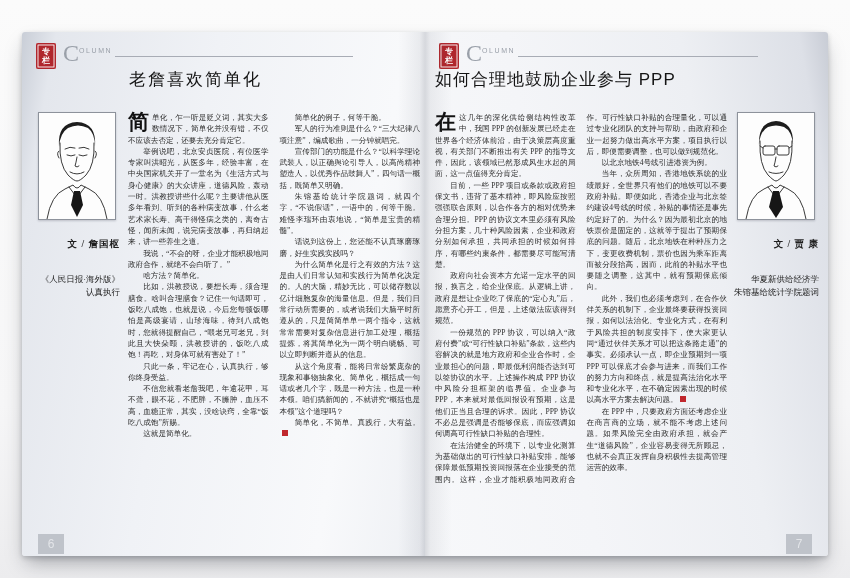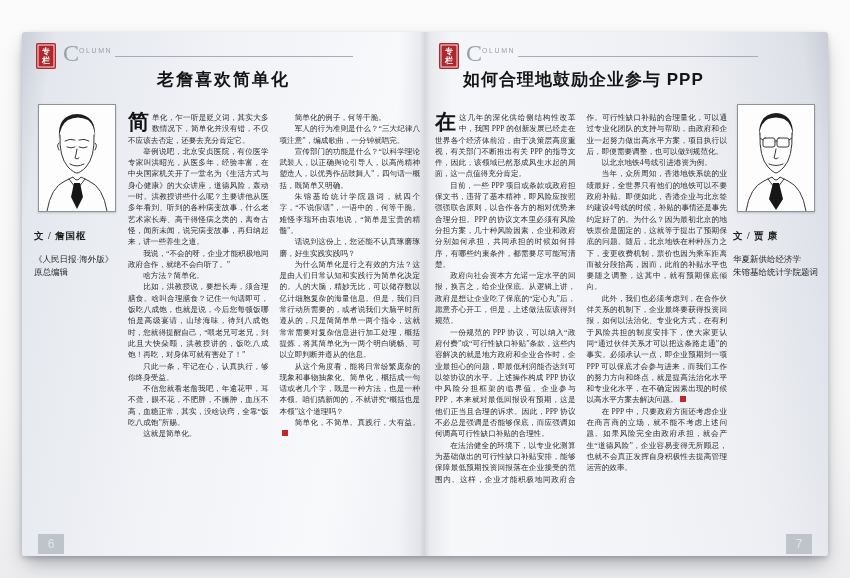--- a/index.html
+++ b/index.html
@@ -35,35 +35,35 @@
     display:flex;flex-direction:column;align-items:center;justify-content:center;
     color:#fff;font-size:8px;line-height:9px;font-weight:bold;font-family:"Liberation Sans",sans-serif;
   }
   .bigc{position:absolute;left:27px;top:0px;font-size:24px;line-height:24px;color:#9aa0a9;font-family:"Liberation Serif",serif;}
   .olumn{position:absolute;left:43px;top:6px;font-size:7px;letter-spacing:1.6px;color:#9aa0a9;font-family:"Liberation Sans",sans-serif;}
   .rule{position:absolute;top:24px;height:1px;background:#a8acb5;}
   .page.left .rule{left:93px;width:238px;}
   .page.right .rule{left:93px;width:240px;}
   
   .title{
-    position:absolute;top:36px;font-family:"Liberation Sans",sans-serif;font-weight:bold;
-    font-size:17px;letter-spacing:2px;color:#141414;z-index:2;white-space:nowrap;margin-left:28px;
+    position:absolute;top:36px;font-family:"Liberation Sans",sans-serif;font-weight:normal;
+    font-size:17px;letter-spacing:2px;color:#141414;z-index:2;white-space:nowrap;
   }
   .page.left .title{left:107px;}
   .page.right .title{left:10px;width:300px;text-align:left;letter-spacing:1px;}
   
-  .authorcol{position:absolute;top:72px;width:86px;z-index:2;text-align:left;color:#1e1e1e;}
+  .authorcol{position:absolute;top:80px;width:86px;z-index:2;text-align:right;color:#1e1e1e;}
   .page.left .authorcol{left:12px;}
   .page.right .authorcol{left:308px;}
   .frame{
     width:76px;height:106px;margin:0 auto;background:#fdfdfd;border:1px solid #8d929b;
     box-shadow:0 1px 2px rgba(60,65,80,.25);overflow:hidden;
   }
   .byline{margin-top:18px;font-size:9.5px;letter-spacing:1px;font-weight:bold;}
-  .adesc{margin-top:10px;font-size:8.5px;line-height:13px;}
+  .adesc{margin-top:22px;font-size:8.5px;line-height:13px;}
   
   .body{
     position:absolute;top:80px;height:432px;column-count:2;column-gap:11px;
     font-size:7.6px;line-height:11.3px;text-align:justify;color:#2e2e2e;z-index:2;
   }
   .page.left .body{left:106px;width:292px;}
   .page.right .body{left:10px;width:292px;}
   .body p{margin:0;text-indent:2em;}
   .body p.lead{text-indent:0;}
   .dropcap{
@@ -113,21 +113,21 @@
           <path class="ln" d="M38 44 q-1 6 -2 9 q2 2 4 0"></path>
           <path class="ln" d="M31 59 q7 4 14 0"></path>
           <path class="ln" d="M8 106 Q12 82 26 76 L34 72 Q38 78 42 72 L50 76 Q64 82 68 106"></path>
           <path class="ln" d="M30 74 L36 82 M46 74 L40 82"></path>
           <path d="M35 78 L41 78 L44 92 L38 104 L32 92 Z" fill="#161616"></path>
         </svg>
       </div>
       <div class="byline">文 / 詹国枢</div>
       <div class="adesc">
         <div>《人民日报·海外版》</div>
-        <div>原总编辑</div>
+        <div>认真执行</div>
       </div>
     </div>
 
     <div class="body">
       <p class="lead">
         <span class="dropcap">简</span><span>单化，乍一听是贬义词，其实大多数情况下，简单化并没有错，不仅不应该去否定，还要去充分肯定它。</span>
       </p>
       <p>举例说吧，北京安贞医院，有位医学专家叫洪昭光，从医多年，经验丰富，在中央国家机关开了一堂名为《生活方式与身心健康》的大众讲座，道德风险，轰动一时。洪教授讲些什么呢？主要讲他从医多年看到、听到的各种病变故事，什么老艺术家长寿、高干得怪病之类的，离奇古怪，闻所未闻，说完病变故事，再归纳起来，讲一些养生之道。</p>
         <p>我说，“不会的呀，企业才能积极地同政府合作，就绝不会白听了。”</p>
         <p>啥方法？简单化。</p>

